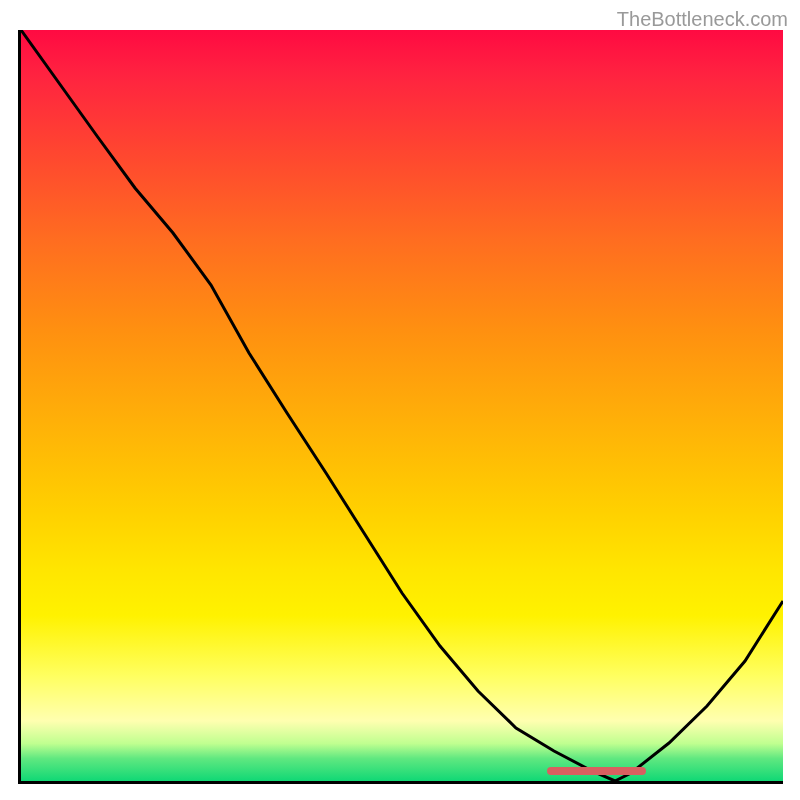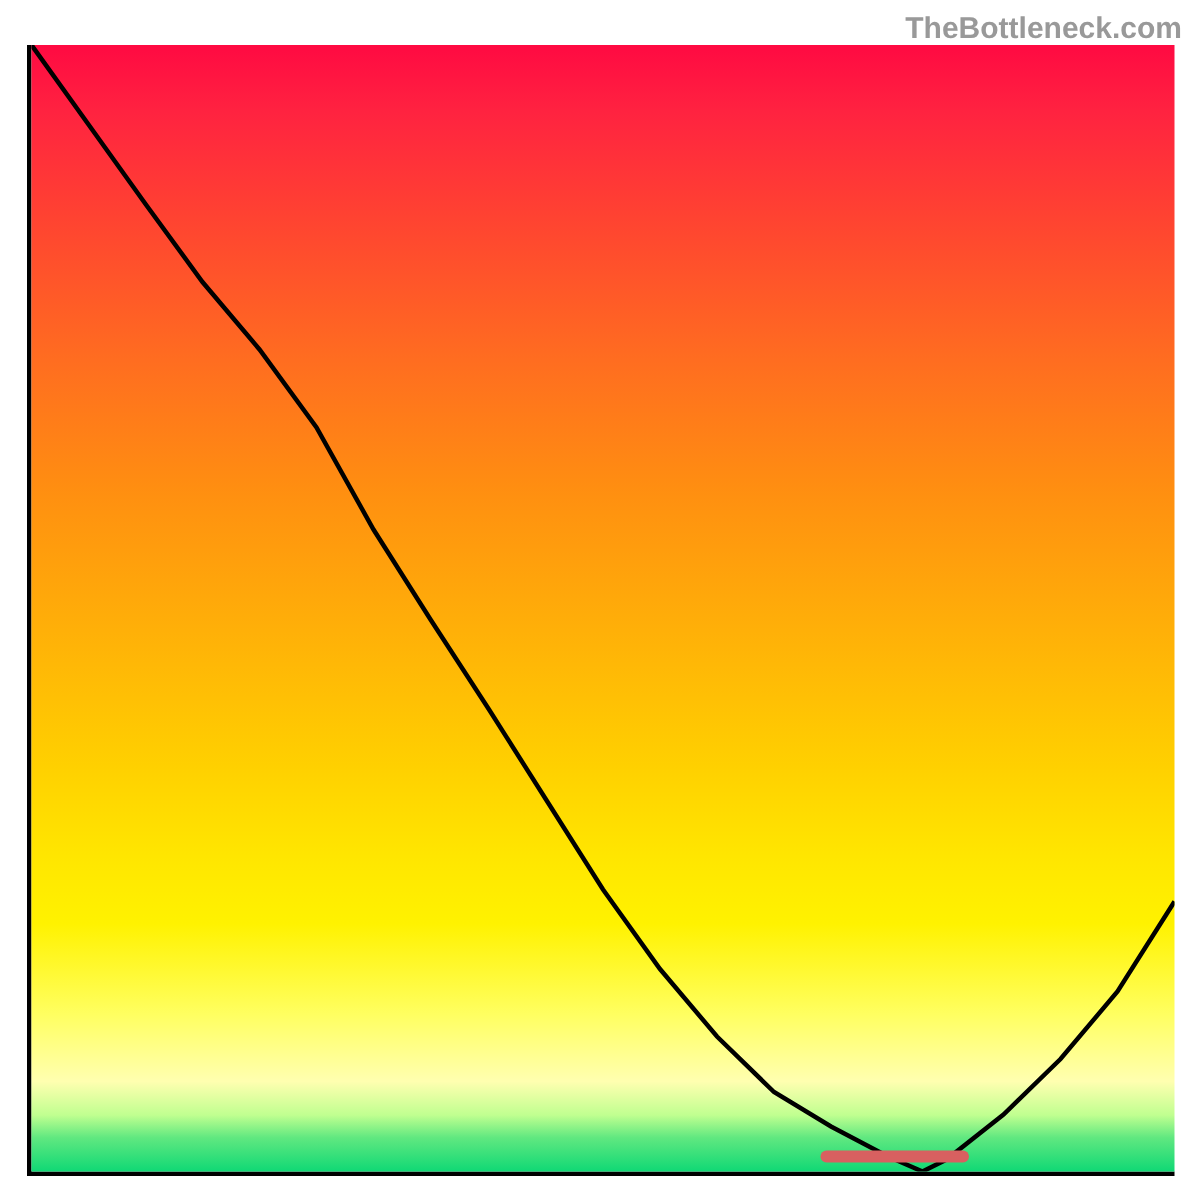--- a/index.html
+++ b/index.html
@@ -10,21 +10,21 @@
       position: relative;
       font-family: Arial, sans-serif;
     }
     
     .watermark {
       position: absolute;
       top: 8px;
       right: 12px;
       color: #999;
       font-size: 20px;
-      font-weight: bold;
+      font-weight: normal;
       z-index: 10;
     }
     
     .chart-container {
       position: absolute;
       top: 30px;
       left: 18px;
       width: 765px;
       height: 754px;
       border: 3px solid #000;

